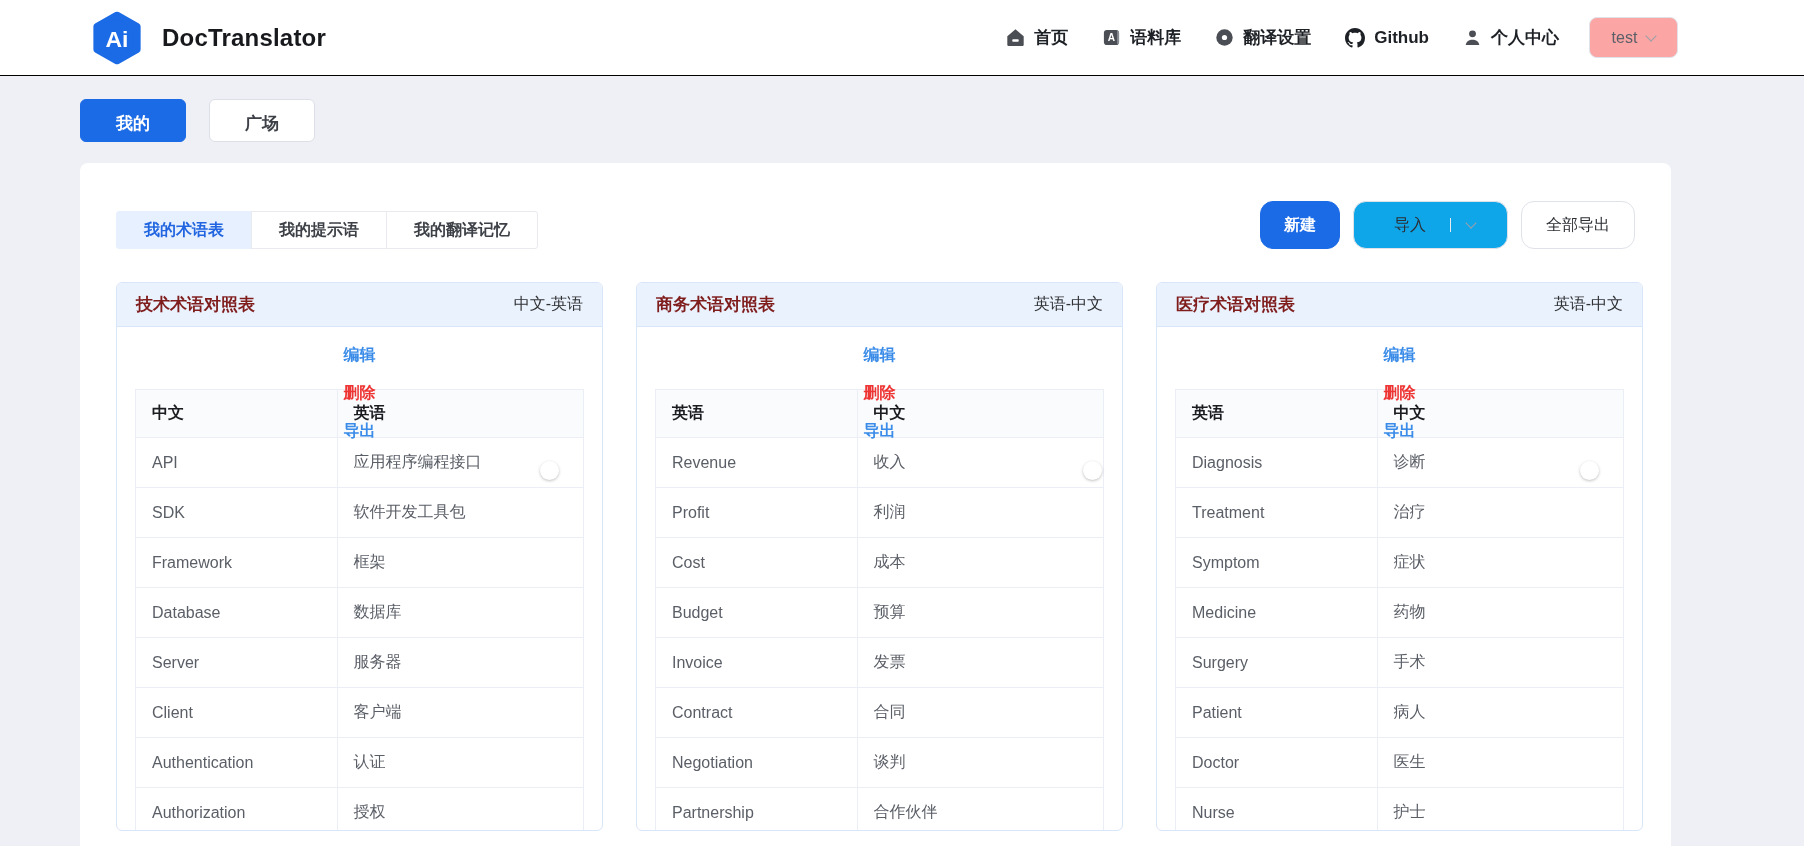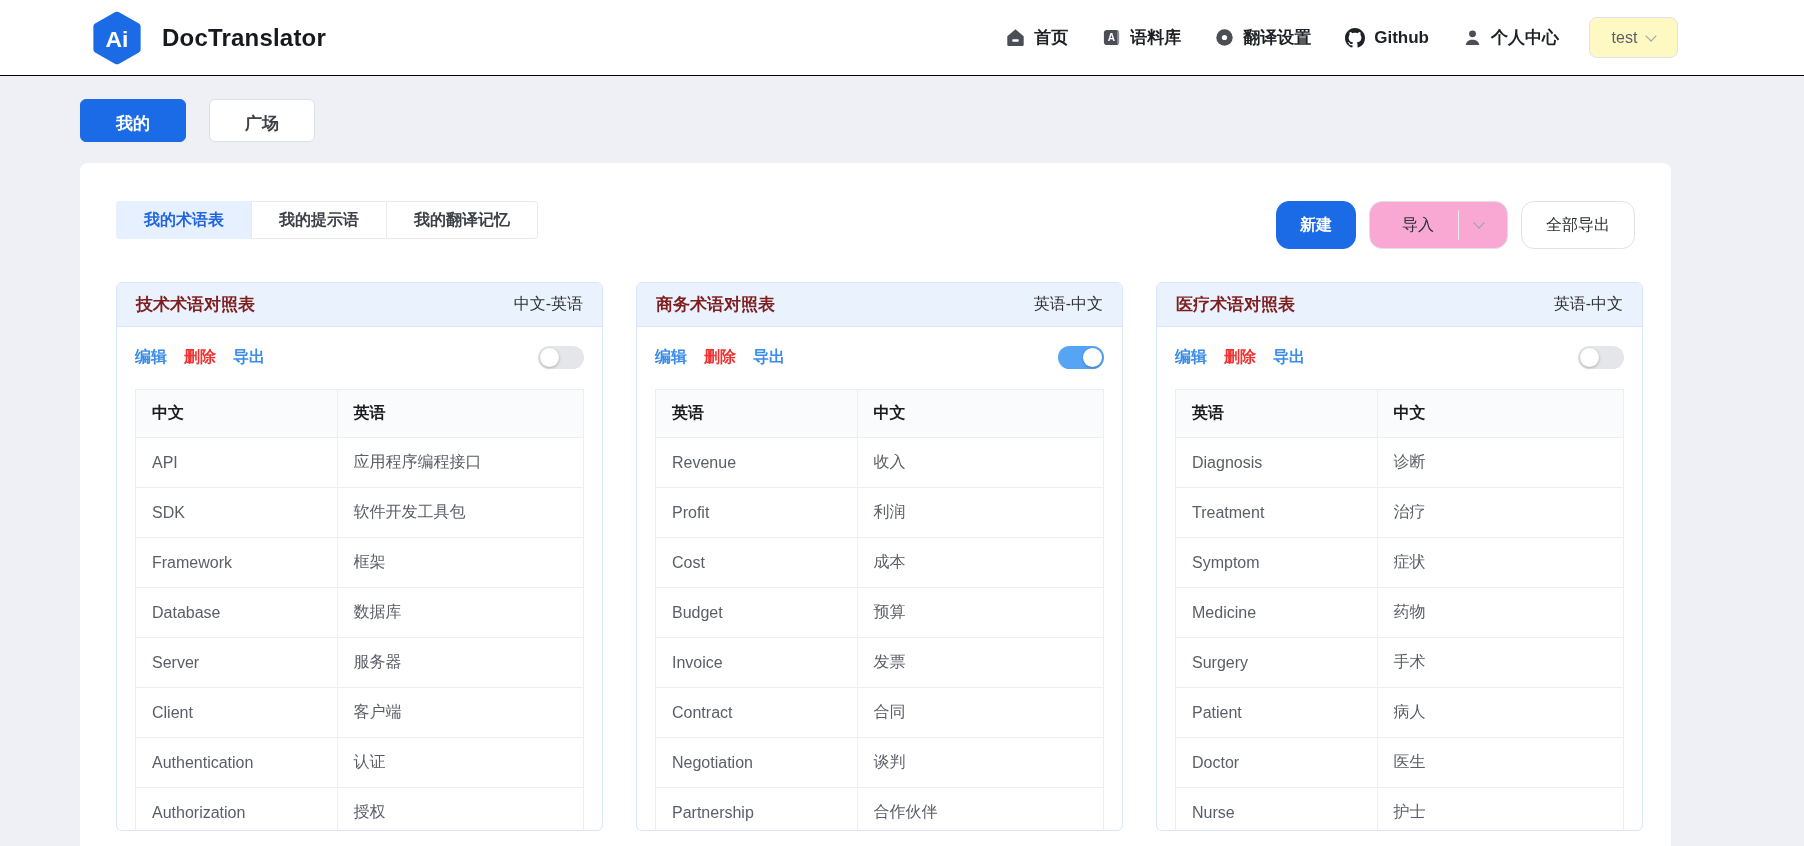--- a/index.html
+++ b/index.html
@@ -24,73 +24,73 @@
   }
   .brand{display:flex;align-items:center;gap:18px;}
   .logo{width:54px;height:56px;display:block;}
   .app-title{font-size:24px;font-weight:bold;color:#17191d;letter-spacing:.2px;}
   .nav-menu{margin-left:auto;display:flex;align-items:center;gap:34px;}
   .nav-item{display:flex;align-items:center;gap:9px;cursor:pointer;text-decoration:none;color:#1d2025;}
   .nav-item .nav-label{font-size:17px;font-weight:600;}
   .nav-icon{display:flex;align-items:center;}
   .user-btn{
     margin-left:30px;height:41px;min-width:89px;padding:0 16px;
-    background:#fef9c3;border:1px solid #dfe2e8;border-radius:8px;
+    background:#fca5a5;border:1px solid #dfe2e8;border-radius:8px;
     display:flex;align-items:center;justify-content:center;gap:10px;
     font-size:16px;color:#5b6068;cursor:pointer;
   }
   .chev{width:8px;height:8px;border-right:1.8px solid #9aa0a8;border-bottom:1.8px solid #9aa0a8;transform:rotate(45deg);margin-top:-4px;}
   
   .main{padding:23px 0 0 80px;}
   .view-switch{display:flex;gap:23px;}
   .vbtn{
     height:43px;padding:12px 35px;font-size:17px;font-weight:600;border-radius:6px;cursor:pointer;
     border:1px solid #dcdfe6;background:#fff;color:#3d4147;
     font-family:inherit;
   }
   .vbtn.active{background:var(--primary);border-color:var(--primary);color:#fff;}
   
   .panel{
     margin-top:21px;width:1591px;min-height:700px;background:#fff;
     border-radius:8px;padding:38px 36px 60px 36px;
   }
-  .panel-header{display:flex;align-items:flex-start;margin-bottom:33px;}
+  .panel-header{display:flex;align-items:flex-end;margin-bottom:33px;}
   .ptabs{display:inline-flex;}
   .ptab{
     height:38px;padding:0 27px;font-size:16px;background:#fff;color:#3d4147;
     border:1px solid #e8eaef;margin-left:-1px;cursor:pointer;font-family:inherit;font-weight:bold;
   }
   .ptab:first-child{margin-left:0;border-radius:3px 0 0 3px;}
   .ptab:last-child{border-radius:0 3px 3px 0;}
   .ptab.active{background:#e7f0fe;border-color:#e7f0fe;color:#2166e0;font-weight:700;}
   .toolbar{margin-left:auto;display:flex;align-items:center;gap:13px;}
   .btn{
     height:48px;border-radius:13px;font-size:16px;cursor:pointer;font-family:inherit;
     display:inline-flex;align-items:center;justify-content:center;
   }
   .btn-primary{background:var(--primary);border:1px solid var(--primary);color:#fff;padding:0 23px;font-weight:600;}
   .btn-plain{background:#fff;border:1px solid #dfe2e8;color:#2c2f34;padding:0 24px;}
-  .btn-split{background:#f9a8d4;border:1px solid #dfe2e8;color:#2c2f34;padding:8px;overflow:hidden;}
+  .btn-split{background:#0ea5e9;border:1px solid #dfe2e8;color:#2c2f34;padding:16px;overflow:hidden;}
   .btn-split .split-label{padding:0 24px;display:flex;align-items:center;height:100%;}
   .btn-split .split-divider{width:1px;height:100%;background:#e6e9ee;}
   .btn-split .split-caret{width:40px;height:100%;display:flex;align-items:center;justify-content:center;}
   
   .grid{display:flex;gap:33px;}
   .card{
     width:487px;height:549px;background:#fff;border:1px solid var(--card-border);
     border-radius:6px;overflow:hidden;flex:none;
   }
   .card-head{
     height:44px;background:var(--card-header-bg);border-bottom:1px solid var(--card-border);
     display:flex;align-items:center;justify-content:space-between;padding:0 19px;
   }
   .card-title{font-size:17px;font-weight:700;color:#7f1d1d;}
   .card-lang{font-size:16px;color:#303133;}
   .card-body{padding:18px 18px 0 18px;}
-  .card-actions{display:flex;align-items:center;gap:17px;margin-bottom:20px;height:24px;}
+  .card-actions{display:flex;align-items:center;gap:17px;margin-bottom:20px;height:24px;flex-direction:column;}
   .lnk{font-size:16px;color:var(--link);cursor:pointer;text-decoration:none;font-weight:600;}
   .lnk.danger{color:var(--danger);}
   .toggle{margin-left:auto;width:46px;height:23px;border-radius:12px;background:#e4e6ea;position:relative;cursor:pointer;transition:background .2s;}
   .toggle .knob{position:absolute;top:2px;left:2px;width:19px;height:19px;border-radius:50%;background:#fff;box-shadow:0 1px 3px rgba(0,0,0,.25);}
   .toggle.on{background:var(--toggle-on);}
   .toggle.on .knob{left:auto;right:2px;}
   table.terms{width:100%;border-collapse:collapse;font-size:16px;}
   table.terms th,table.terms td{
     border:1px solid #ebeef5;text-align:left;padding:13px 16px;
   }

